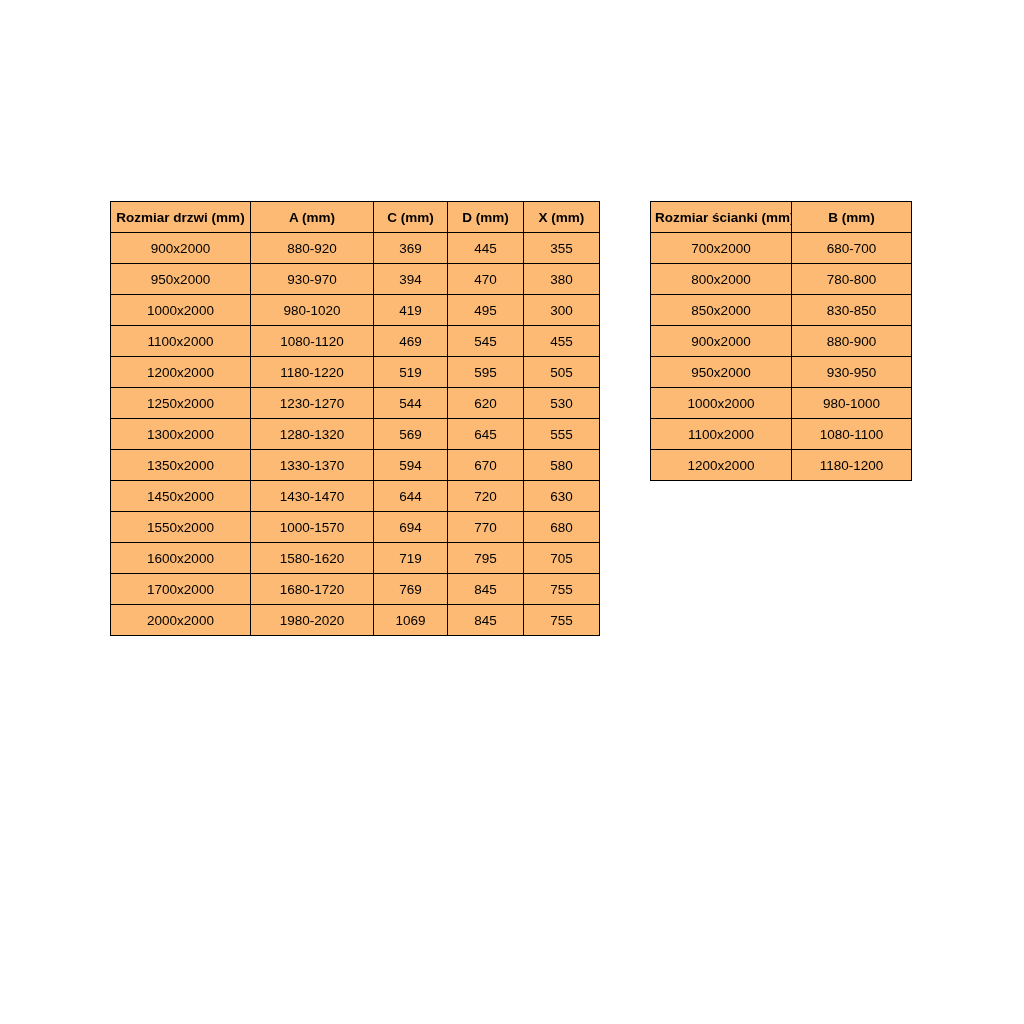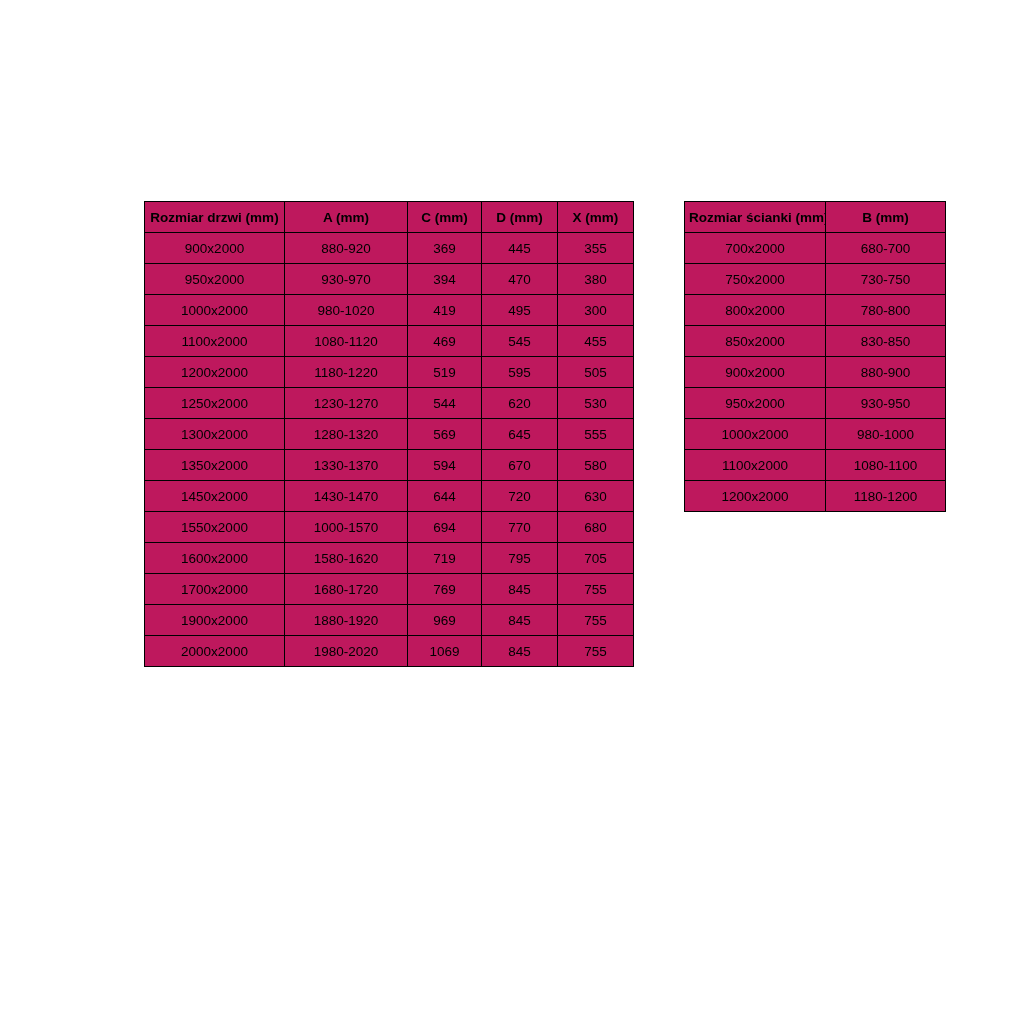--- a/index.html
+++ b/index.html
@@ -11,22 +11,21 @@
     height: 1024px;
     background: #ffffff;
     position: relative;
     font-family: "Liberation Sans", sans-serif;
     color: #000000;
   }
   .spec-table {
     position: absolute;
     border-collapse: collapse;
     table-layout: fixed;
-    background: #be185d;
-    margin-left: 34px;
+    background: #fdba74;
   }
   .spec-table th,
   .spec-table td {
     border: 1px solid #000000;
     text-align: center;
     vertical-align: middle;
     height: 30px;
     font-size: 13.5px;
     padding: 0 4px;
     white-space: nowrap;
@@ -145,27 +144,20 @@
         <td>705</td>
       </tr>
       <tr>
         <td>1700x2000</td>
         <td>1680-1720</td>
         <td>769</td>
         <td>845</td>
         <td>755</td>
       </tr>
       <tr>
-        <td>1900x2000</td>
-        <td>1880-1920</td>
-        <td>969</td>
-        <td>845</td>
-        <td>755</td>
-      </tr>
-      <tr>
         <td>2000x2000</td>
         <td>1980-2020</td>
         <td>1069</td>
         <td>845</td>
         <td>755</td>
       </tr>
     </tbody>
   </table>
 
 <table id="wall-table" class="spec-table">
@@ -178,24 +170,20 @@
         <th>Rozmiar ścianki (mm)</th>
         <th>B (mm)</th>
       </tr>
     </thead>
     <tbody>
       <tr>
         <td>700x2000</td>
         <td>680-700</td>
       </tr>
       <tr>
-        <td>750x2000</td>
-        <td>730-750</td>
-      </tr>
-      <tr>
         <td>800x2000</td>
         <td>780-800</td>
       </tr>
       <tr>
         <td>850x2000</td>
         <td>830-850</td>
       </tr>
       <tr>
         <td>900x2000</td>
         <td>880-900</td>

